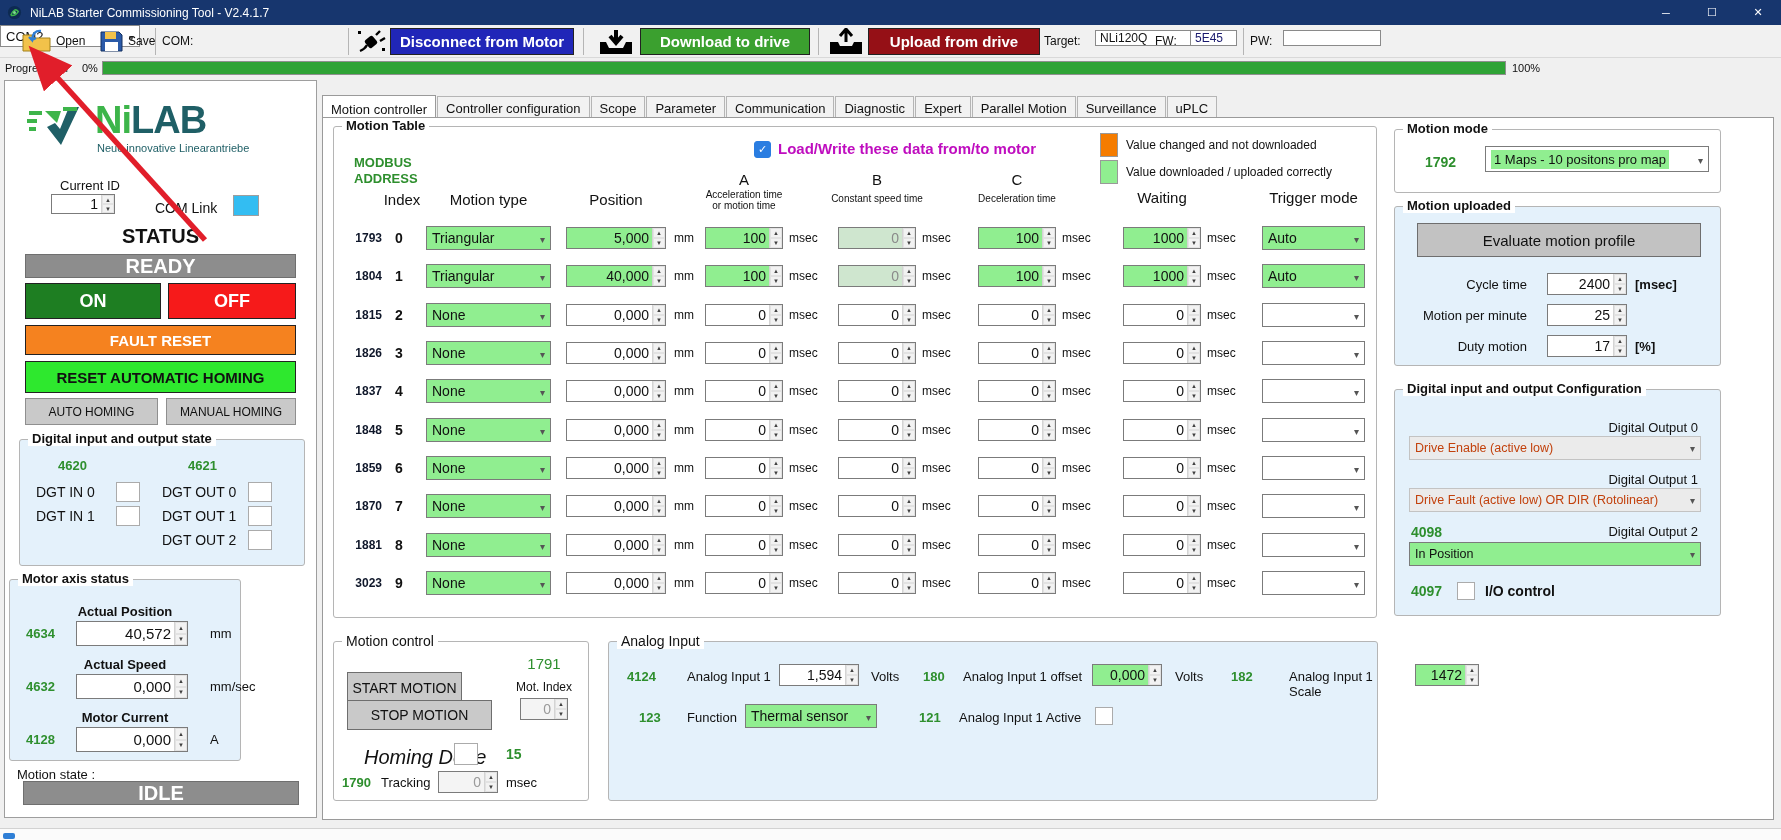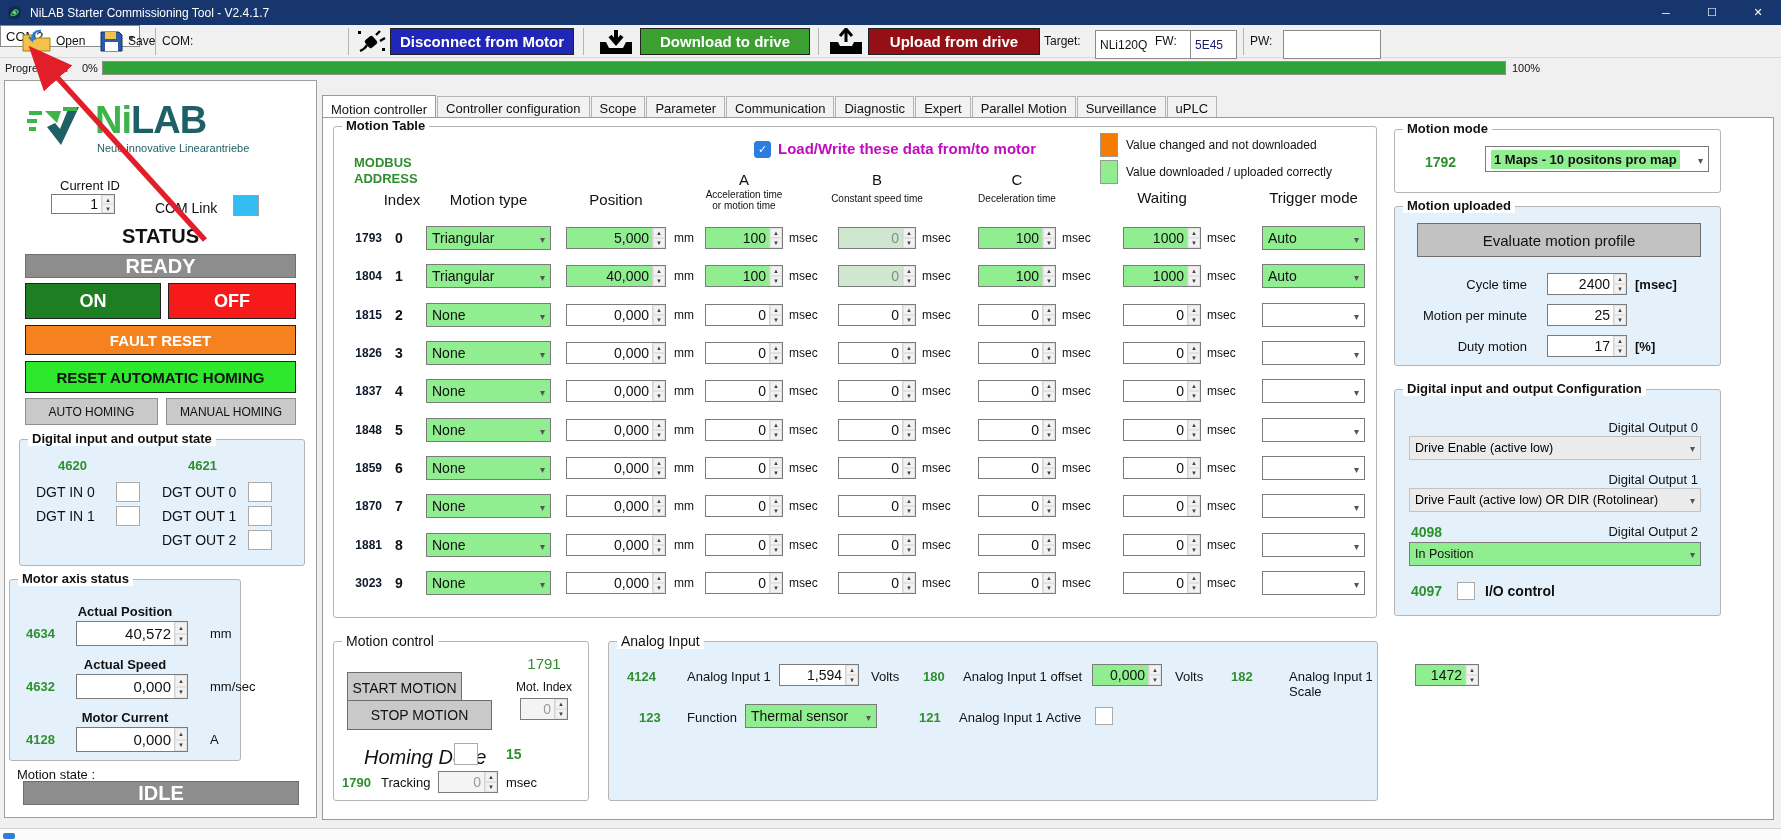--- a/index.html
+++ b/index.html
@@ -17,21 +17,21 @@
   
   #toolbar { position:absolute; left:0; top:25px; width:1781px; height:33px; background:#f1f1f1; border-bottom:1px solid #d9d9d9; }
   .titem { position:absolute; display:flex; align-items:center;margin-left:16px; }
   .tbar-sep { position:absolute; top:3px; height:27px; width:1px; background:#b5b5b5; }
   .tbtn-ico { display:flex; align-items:center; gap:4px; font-size:12px; cursor:default; }
   .pushbtn { position:absolute; display:flex; align-items:center; justify-content:center; color:#fff; font-weight:bold; font-size:15px; border:1px solid #222; }
   #btn-disconnect { left:390px; top:3px; width:184px; height:27px; background:#2026b8; }
   #btn-download  { left:640px; top:3px; width:170px; height:27px; background:#3ba02f; }
   #btn-upload    { left:868px; top:3px; width:172px; height:27px; background:#951016; }
   .tlabel { font-size:12px; color:#111;text-align:right; }
-  .tinput { position:absolute; top:5px; height:29px; background:#fff; border:1px solid #8a8a8a; font-size:12px; display:flex; align-items:center; padding:2px 4px; }
+  .tinput { position:absolute; top:5px; height:16px; background:#fff; border:1px solid #8a8a8a; font-size:12px; display:flex; align-items:center; padding:2px 4px; }
   #com-dd { left:200px; top:5px; width:140px; height:22px; background:#fff; border:1px solid #8a8a8a; display:flex; align-items:center; padding:0 5px; font-size:13px; }
 
   
   #progressrow { position:absolute; left:0; top:58px; width:1781px; height:22px; }
   #progressrow .plabel { position:absolute; left:5px; top:4px; font-size:11px; }
   #progressrow .pleft  { position:absolute; left:82px; top:4px; font-size:11px; }
   #pbar { position:absolute; left:102px; top:3px; width:1404px; height:14px; border:1px solid #8f8f8f; background:#e6e6e6; }
   #pbar .fill { height:100%; background:#2fa336; }
   #progressrow .pright { position:absolute; left:1512px; top:4px; font-size:11px; }
 
@@ -84,21 +84,21 @@
   .spin::before, .spin::after { content:"▲"; font-size:6px; line-height:1; flex:1; display:flex; align-items:center; justify-content:center; color:#404040; border:1px solid #e2e2e2; }
   .spin::after { content:"▼"; }
   .num.green { background:#90ee90; }
   .num.bdis { background:#cfe6cf; } .num.bdis .v { color:#8a8a8a; }
   .num.dis { background:#f4f4f4; } .num.dis .v { color:#9a9a9a; }
   .dd { background:#fff; border:1px solid #7b7b7b; display:flex; align-items:center; font-size:14px; padding:0 5px; height:24px; }
   .dd .ddv { white-space:nowrap; overflow:hidden; }
   .chev { margin-left:auto; padding-left:4px; }
   .chev::after { content:"▾"; color:#555; font-size:10px; }
   .dd.green { background:#90ee90; }
-  .dd.dis { background:#ebebeb; color:#000000; border-color:#c3c3c3; }
+  .dd.dis { background:#ebebeb; color:#c2410c; border-color:#c3c3c3; }
   .addr-green { color:#2e8f2e; font-weight:bold; }
 
   
   #tabstrip { position:absolute; left:322px; top:94px; display:flex; align-items:flex-end; }
   .tab { font-size:13px; padding:4px 8px 5px 8px; border:1px solid #b5b5b5; border-bottom:none; background:#f2f2f2; margin-right:1px; white-space:nowrap; }
   .tab.active { background:#fff; position:relative; top:1px; padding-top:6px; border-color:#9a9a9a; }
   #panel { position:absolute; left:322px; top:117px; width:1452px; height:703px; background:#fff; border:1px solid #9a9a9a; }
 
   
   #grp-mtable { left:10px; top:8px; width:1044px; height:492px; }
@@ -143,21 +143,21 @@
 
   
   #grp-analog { left:285px; top:523px; width:770px; height:160px; }
   #grp-analog .lab13 { position:absolute; font-size:13px; }
   #grp-analog .adr { position:absolute; font-size:13px; font-weight:bold; color:#2e8f2e; }
 
   
   #grp-mmode { left:1071px; top:11px; width:327px; height:64px; }
   #mmode-addr { position:absolute; left:30px; top:24px; font-size:14px; }
   #mmode-dd { position:absolute; left:90px; top:16px; width:224px; height:26px; font-size:13px; }
-  #mmode-dd .hl { background:#90ee90; padding:2px 3px; white-space:nowrap;font-weight:bold; }
+  #mmode-dd .hl { background:#90ee90; padding:2px 3px; white-space:nowrap; }
 
   #grp-mparam { left:1071px; top:88px; width:327px; height:160px; }
   #btn-evaluate { left:22px; top:16px; width:284px; height:34px; background:#c2c2c2; font-size:15px; }
   .prow-label { position:absolute; width:140px; left:-8px; text-align:right; font-size:13px; }
   .prow-field { position:absolute; left:152px; width:80px; }
   .prow-unit { position:absolute; left:240px; font-size:13px; font-weight:bold; }
 
   #grp-dioconf { left:1071px; top:271px; width:327px; height:227px; }
   .cfg-label { position:absolute; right:22px; font-size:13px; }
   .cfg-addr { position:absolute; left:16px; font-size:14px; font-weight:bold; color:#2e8f2e; }

